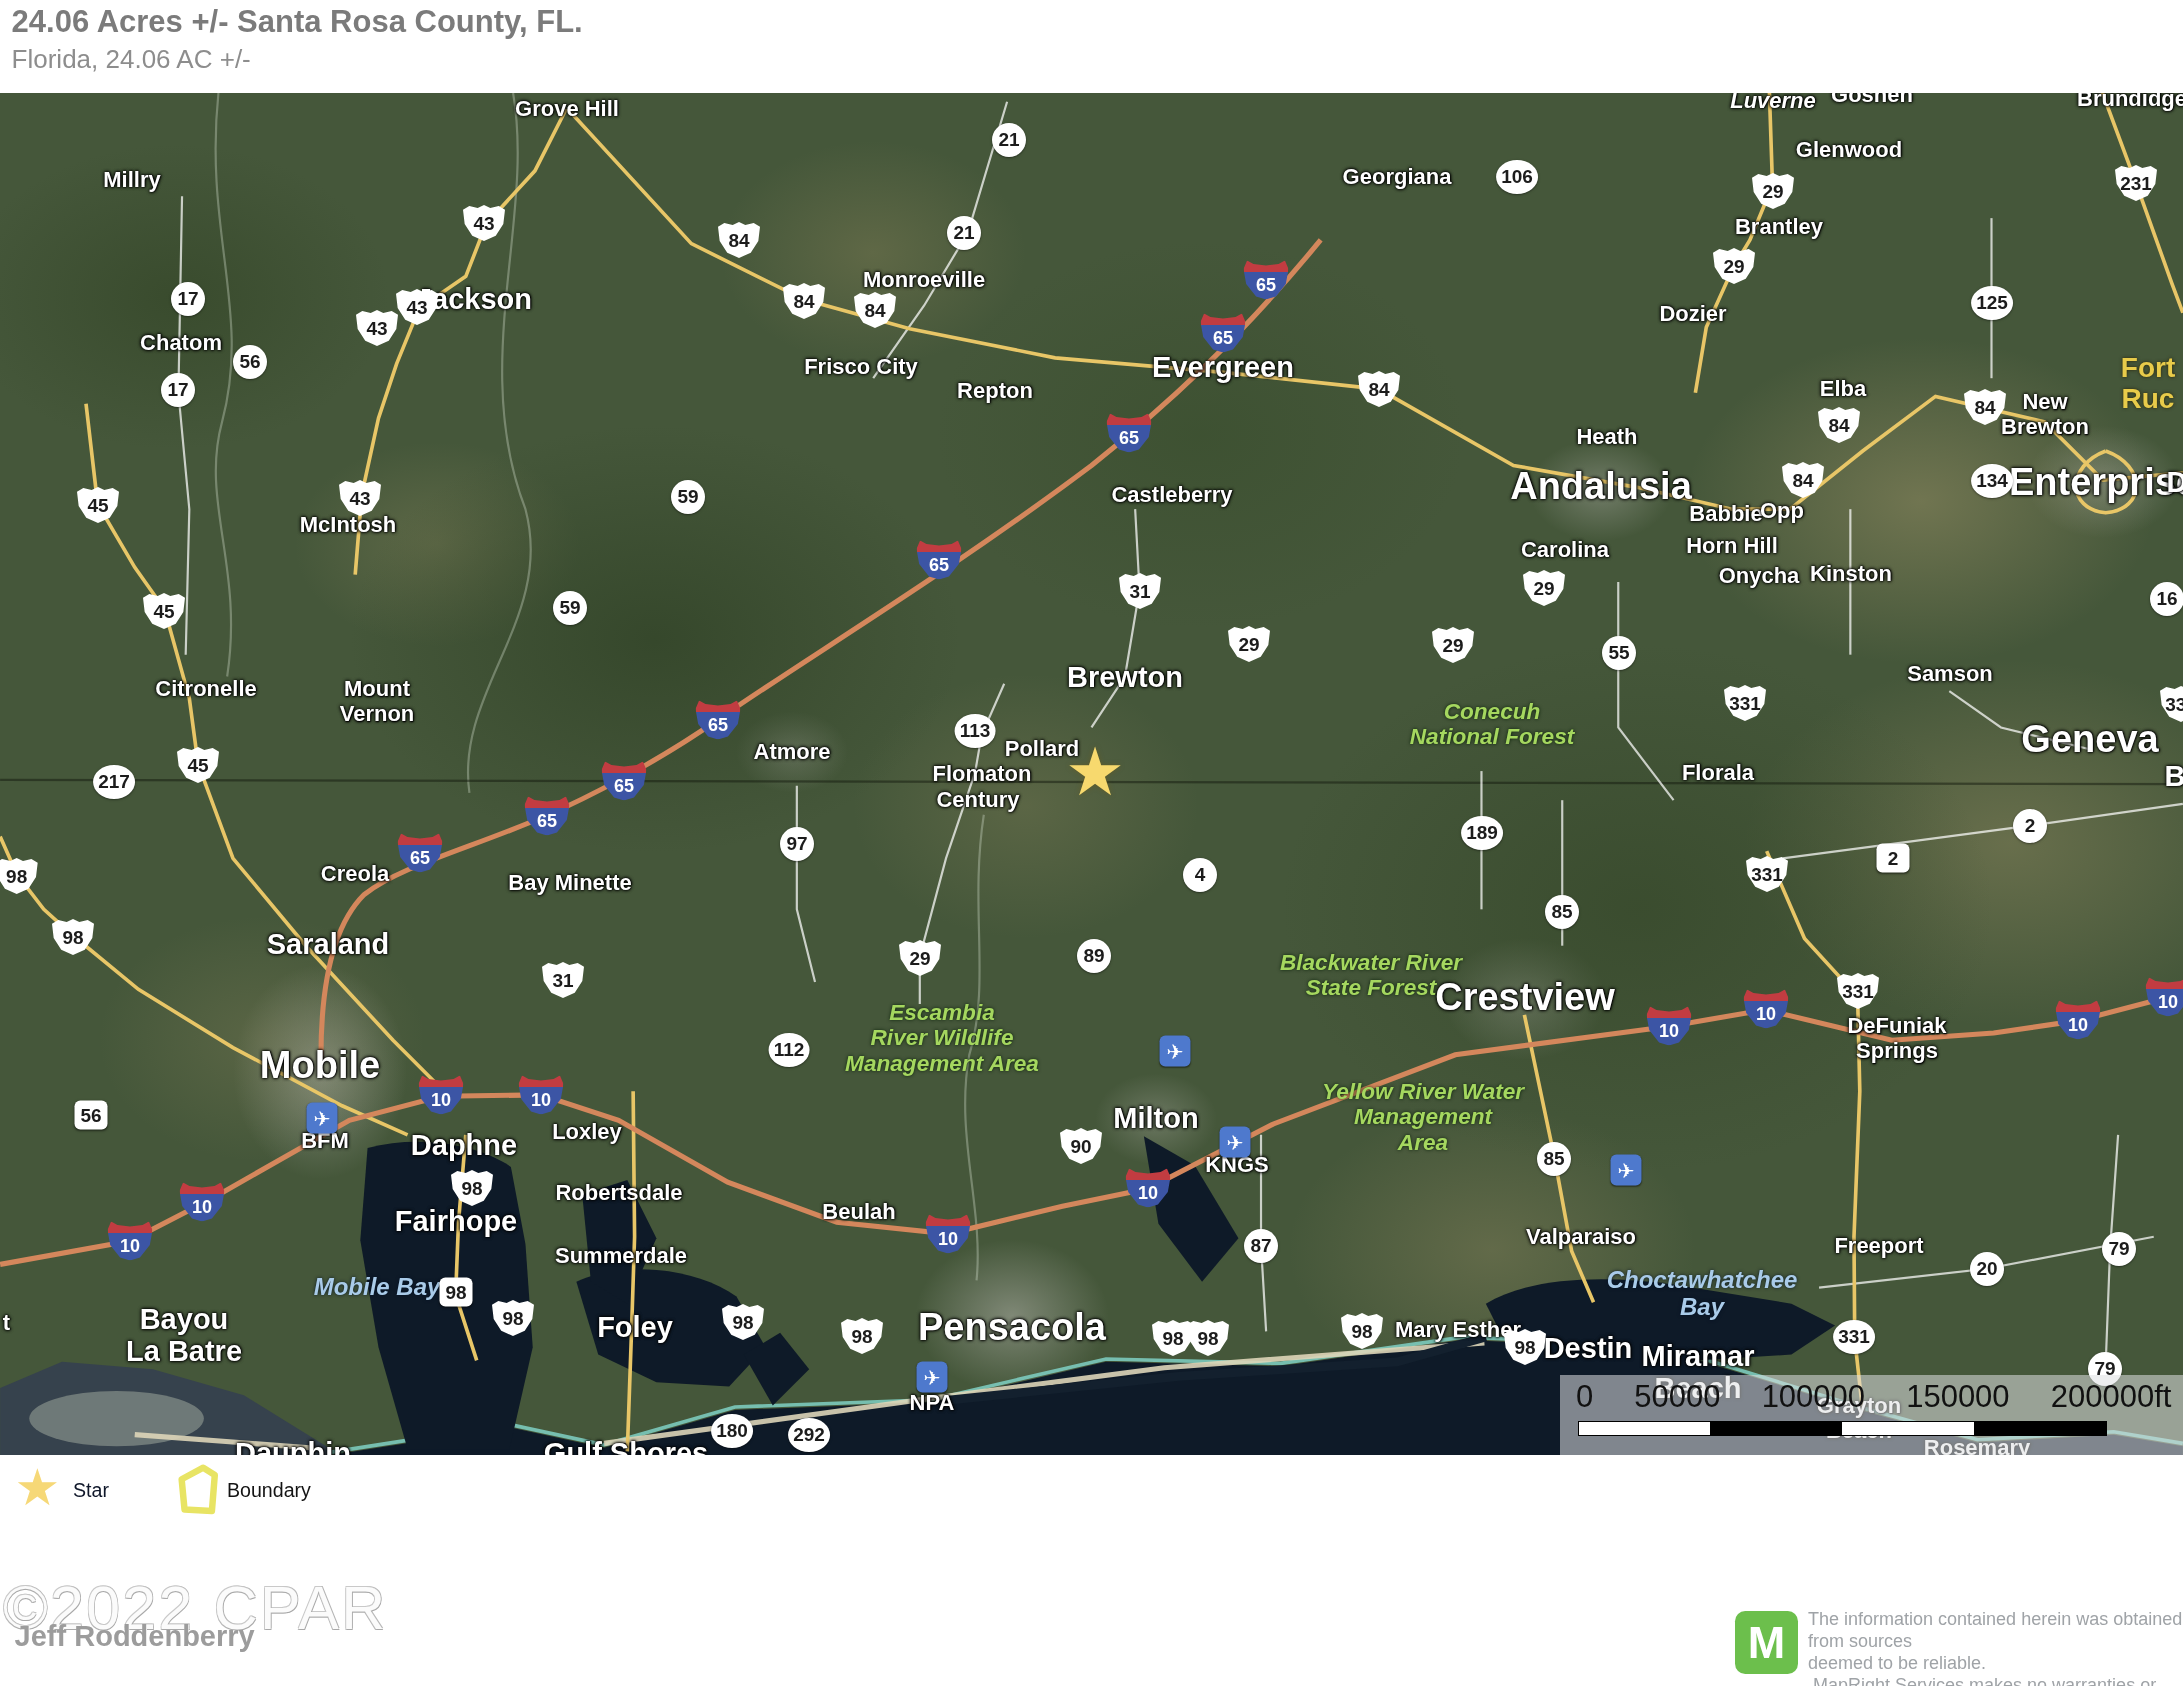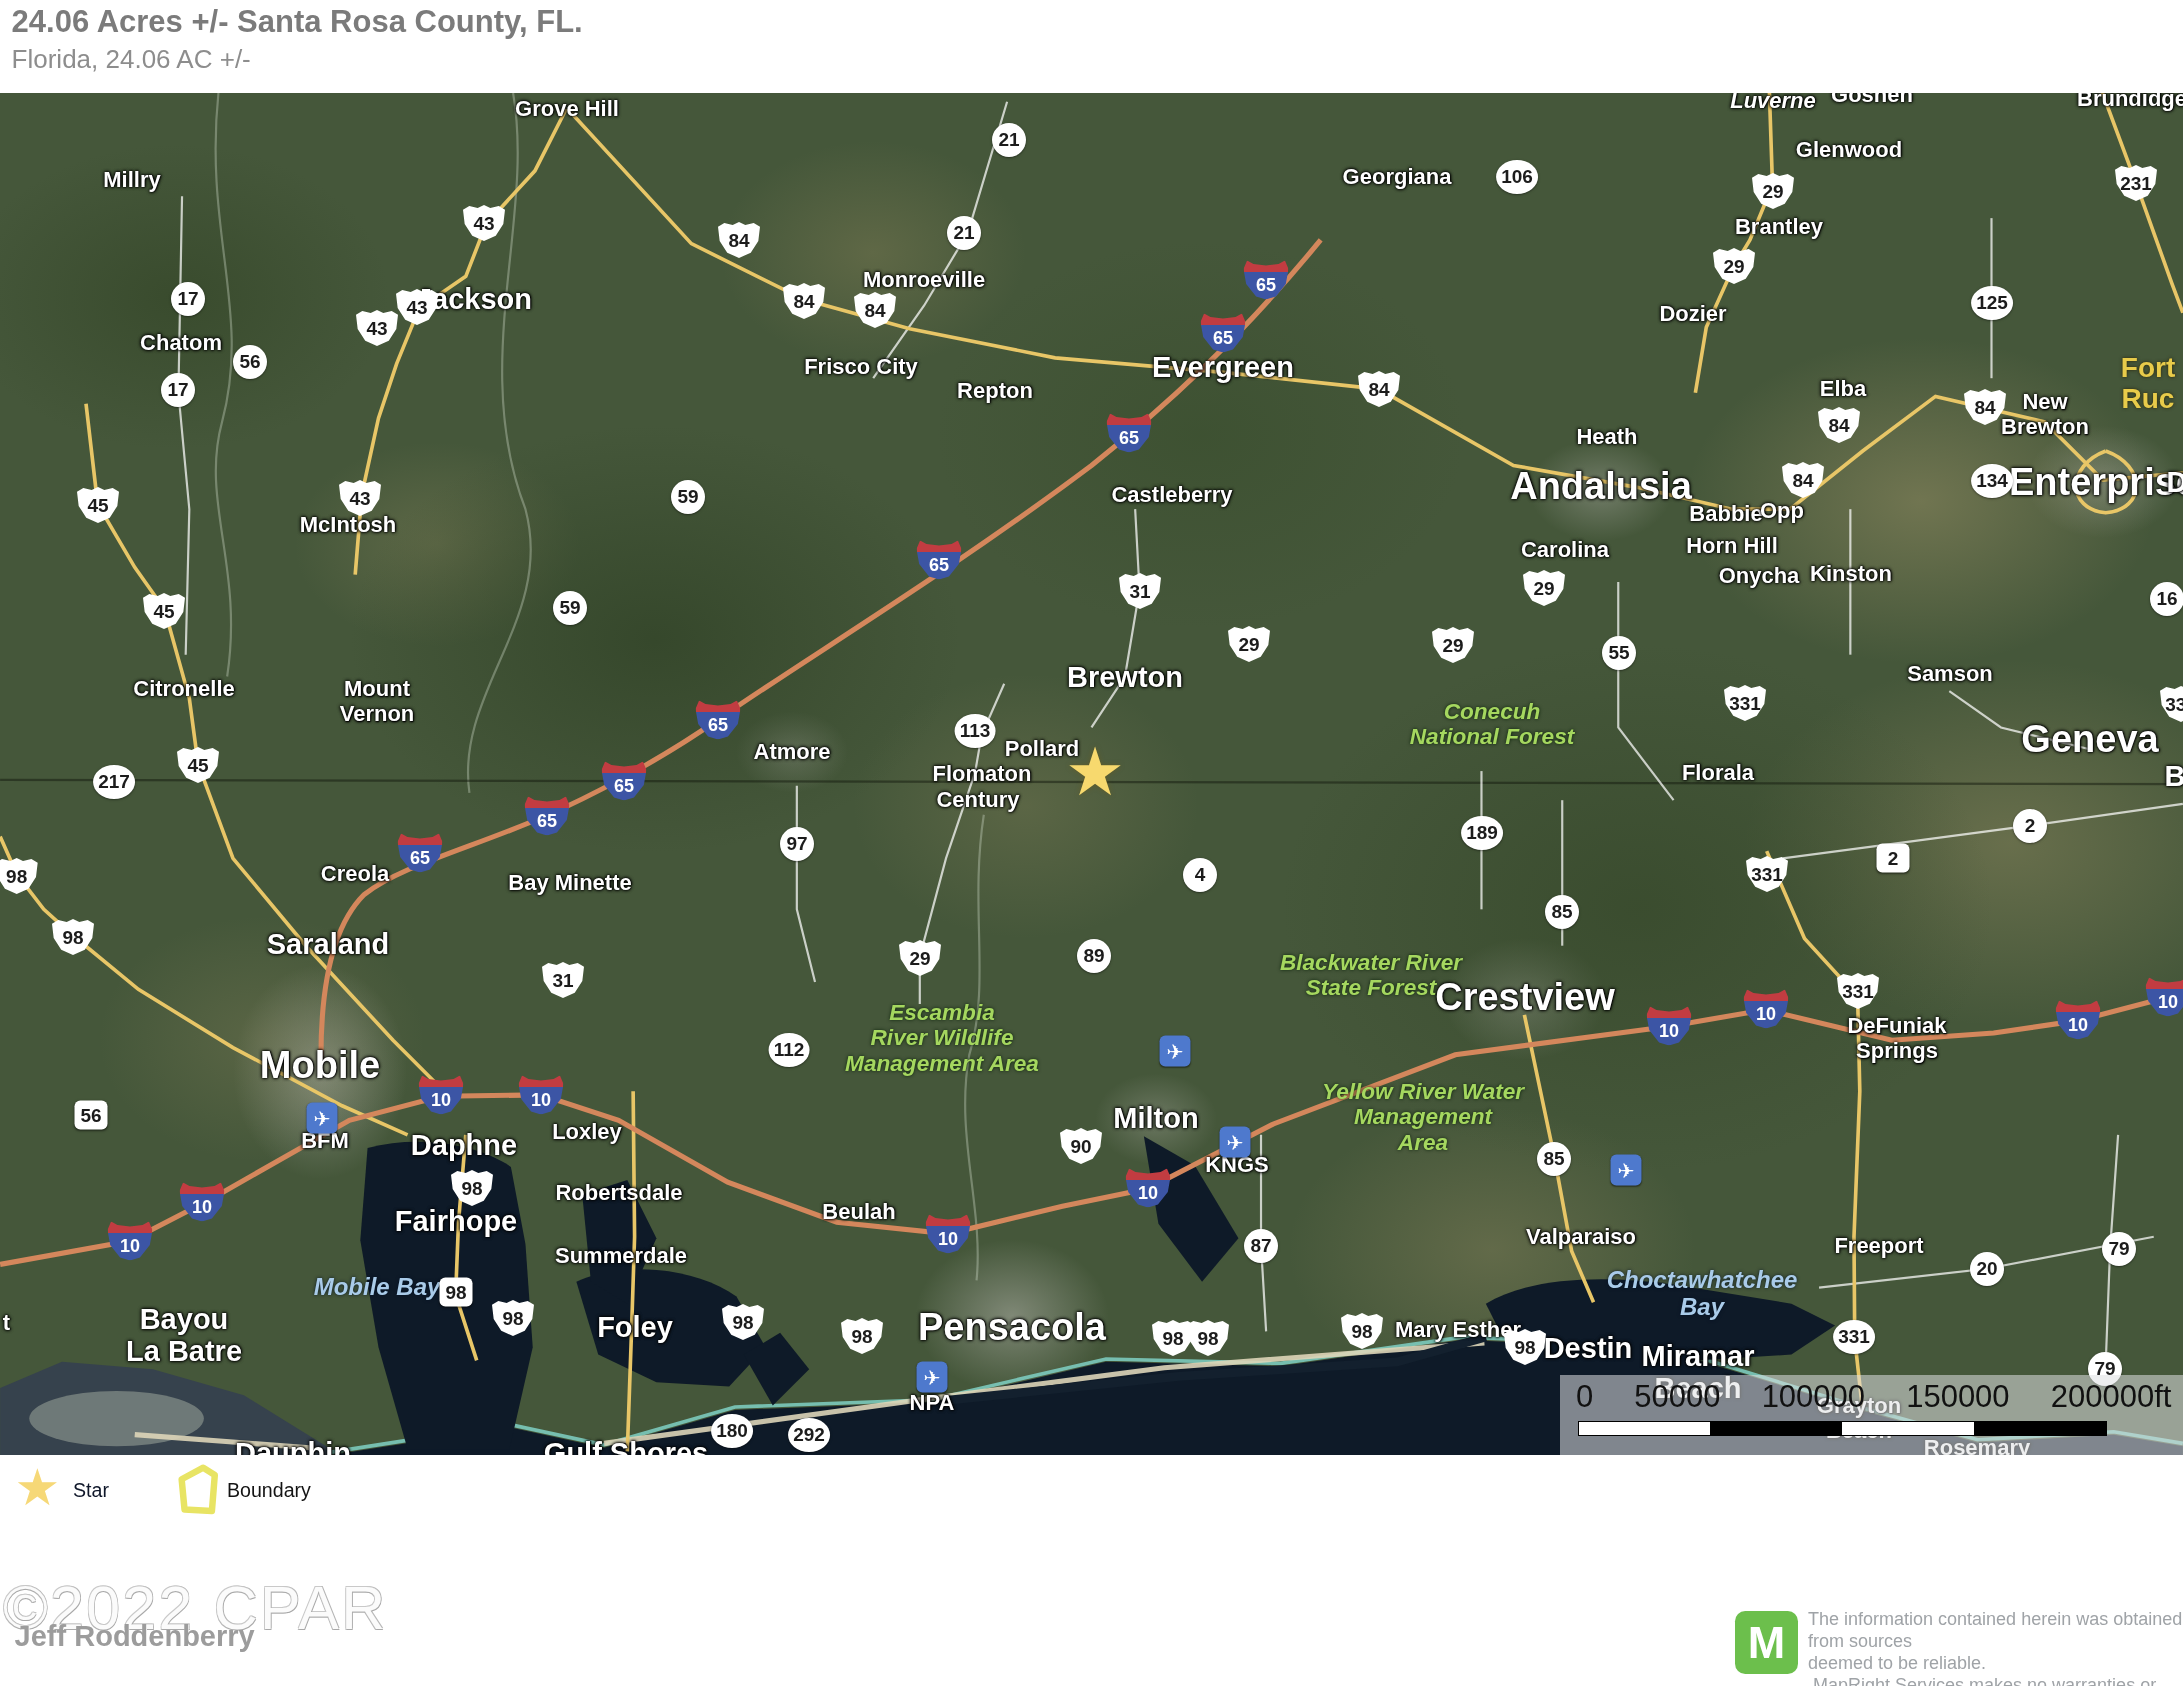--- a/index.html
+++ b/index.html
@@ -186,21 +186,21 @@
       <div class="lbl city" style="left: 1732px; top: 453px;">Horn Hill</div>
       <div class="lbl city" style="left: 1759px; top: 483px;">Onycha</div>
       <div class="lbl city" style="left: 1851px; top: 481px;">Kinston</div>
       <div class="lbl city" style="left: 1565px; top: 457px;">Carolina</div>
       <div class="lbl city" style="left: 1172px; top: 402px;">Castleberry</div>
       <div class="lbl city2" style="left: 1125px; top: 584px;">Brewton</div>
       <div class="lbl city" style="left: 1950px; top: 581px;">Samson</div>
       <div class="lbl city3" style="left: 2090px; top: 646px;">Geneva</div>
       <div class="lbl city2" style="left: 2175px; top: 683px;">B</div>
       <div class="lbl city" style="left: 1718px; top: 680px;">Florala</div>
-      <div class="lbl city" style="left: 184px; top: 596px;">Citronelle</div>
+      <div class="lbl city" style="left: 206px; top: 596px;">Citronelle</div>
       <div class="lbl city" style="left: 377px; top: 609px;">Mount
 Vernon</div>
       <div class="lbl city" style="left: 355px; top: 781px;">Creola</div>
       <div class="lbl city" style="left: 570px; top: 790px;">Bay Minette</div>
       <div class="lbl city2" style="left: 328px; top: 851px;">Saraland</div>
       <div class="lbl city" style="left: 792px; top: 659px;">Atmore</div>
       <div class="lbl city" style="left: 1042px; top: 656px;">Pollard</div>
       <div class="lbl city" style="left: 982px; top: 681px;">Flomaton</div>
       <div class="lbl city" style="left: 978px; top: 707px;">Century</div>
       <div class="lbl city3" style="left: 320px; top: 972px;">Mobile</div>

